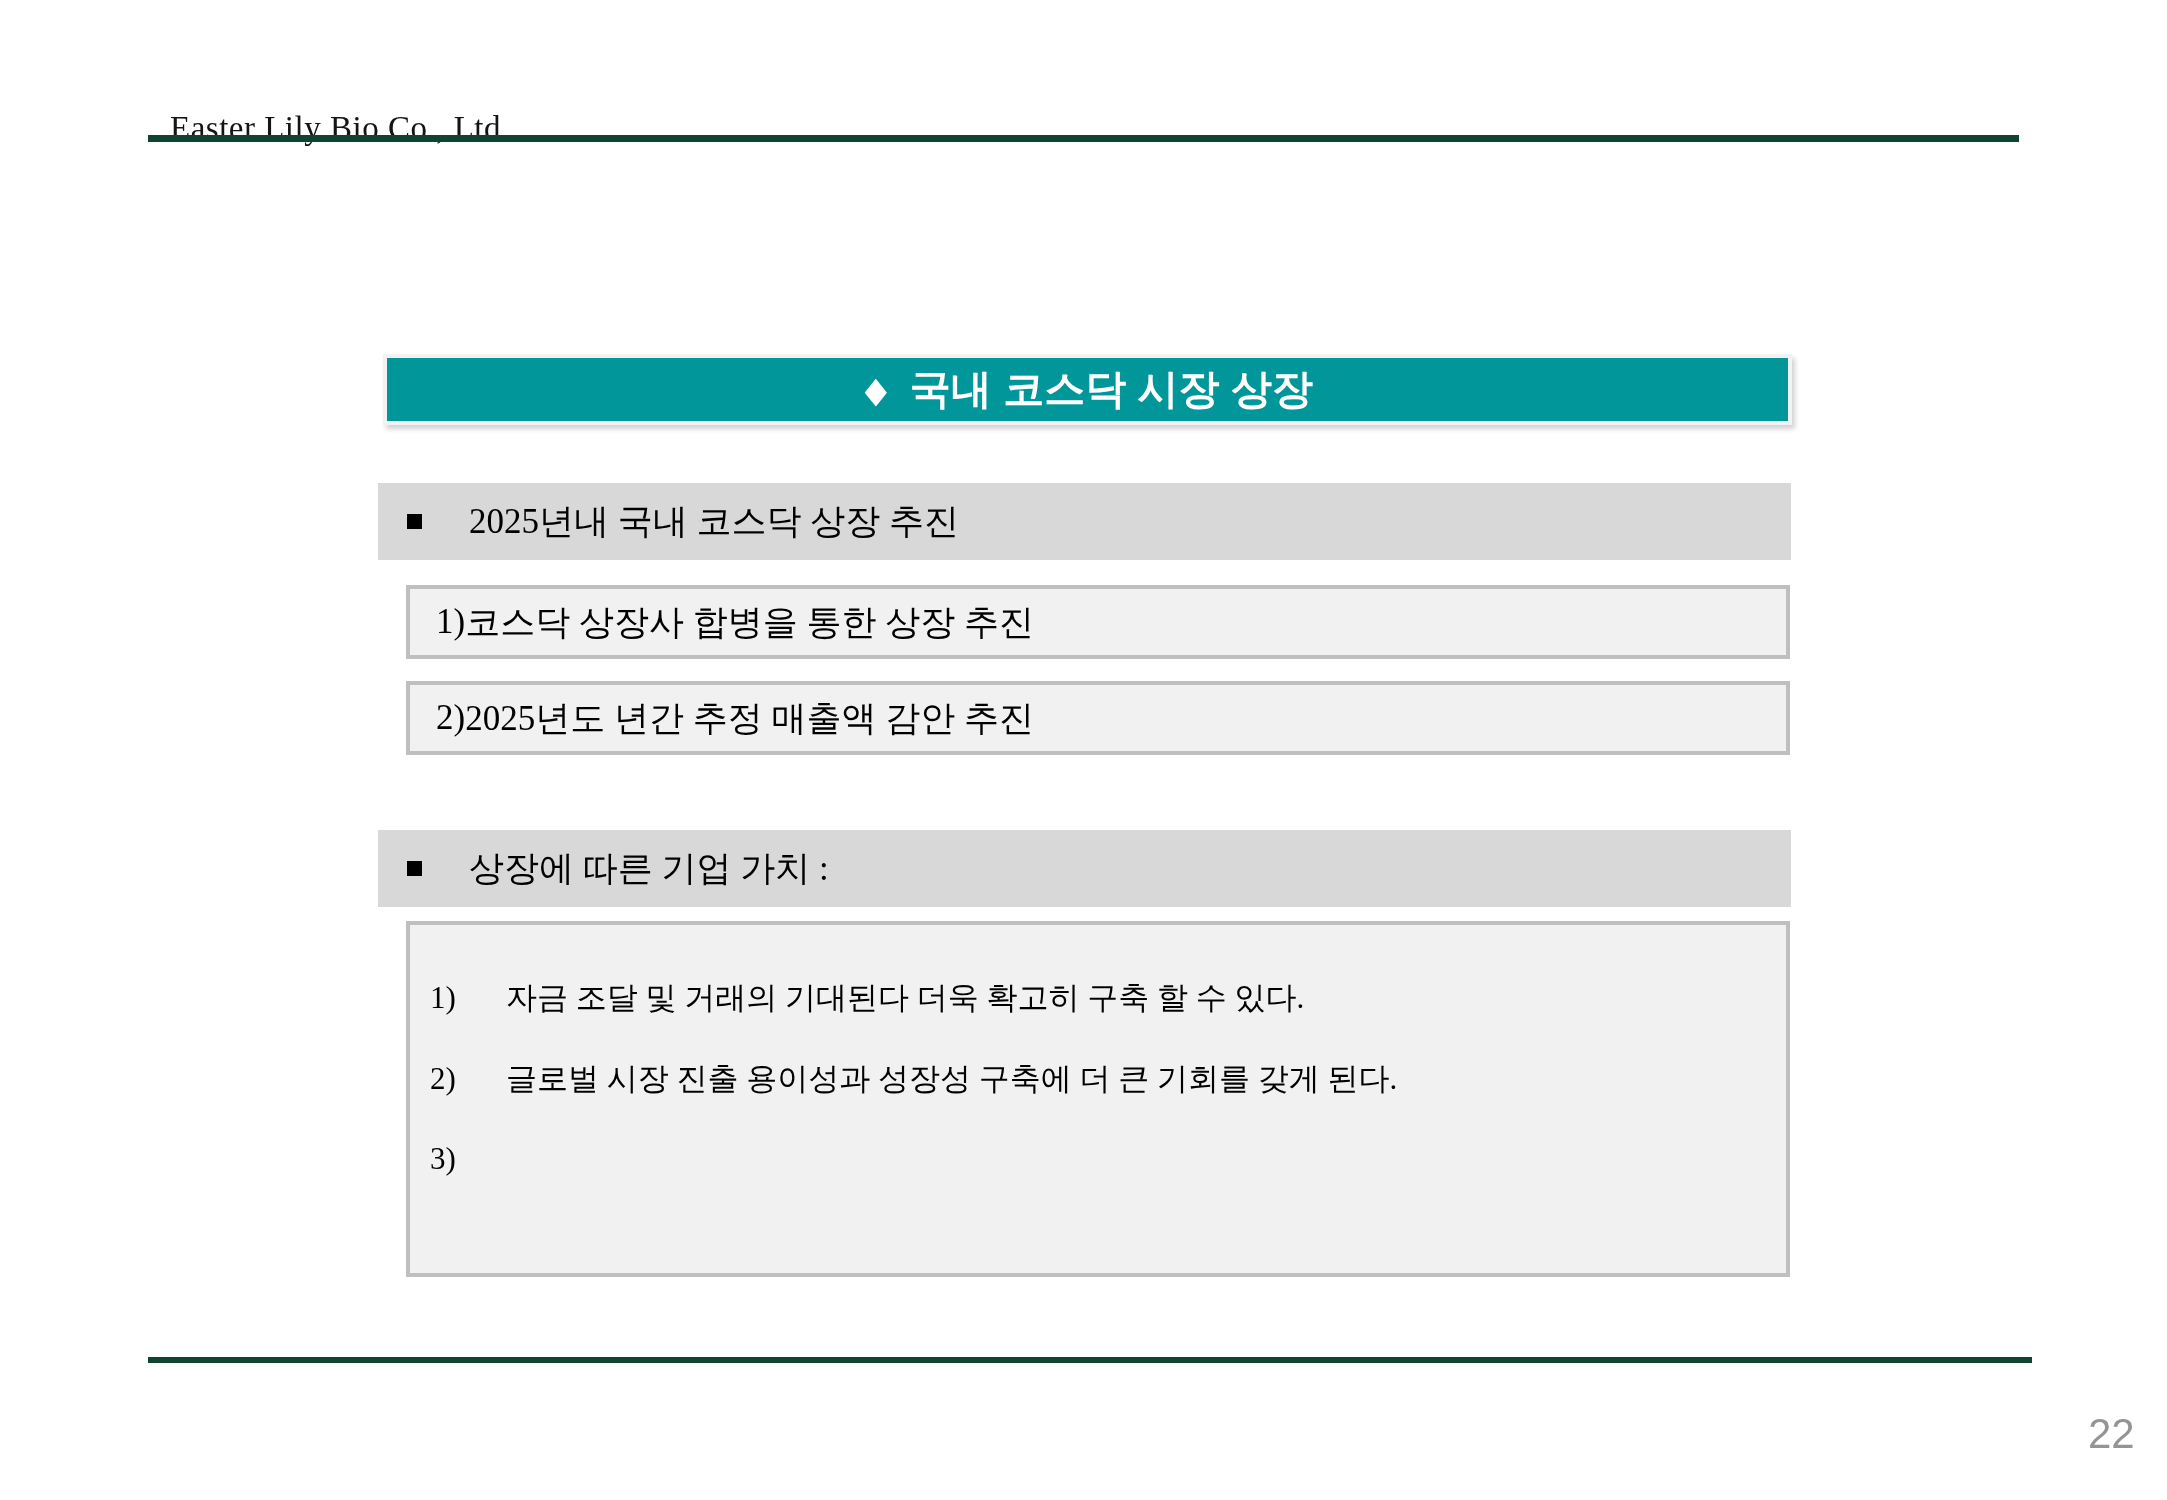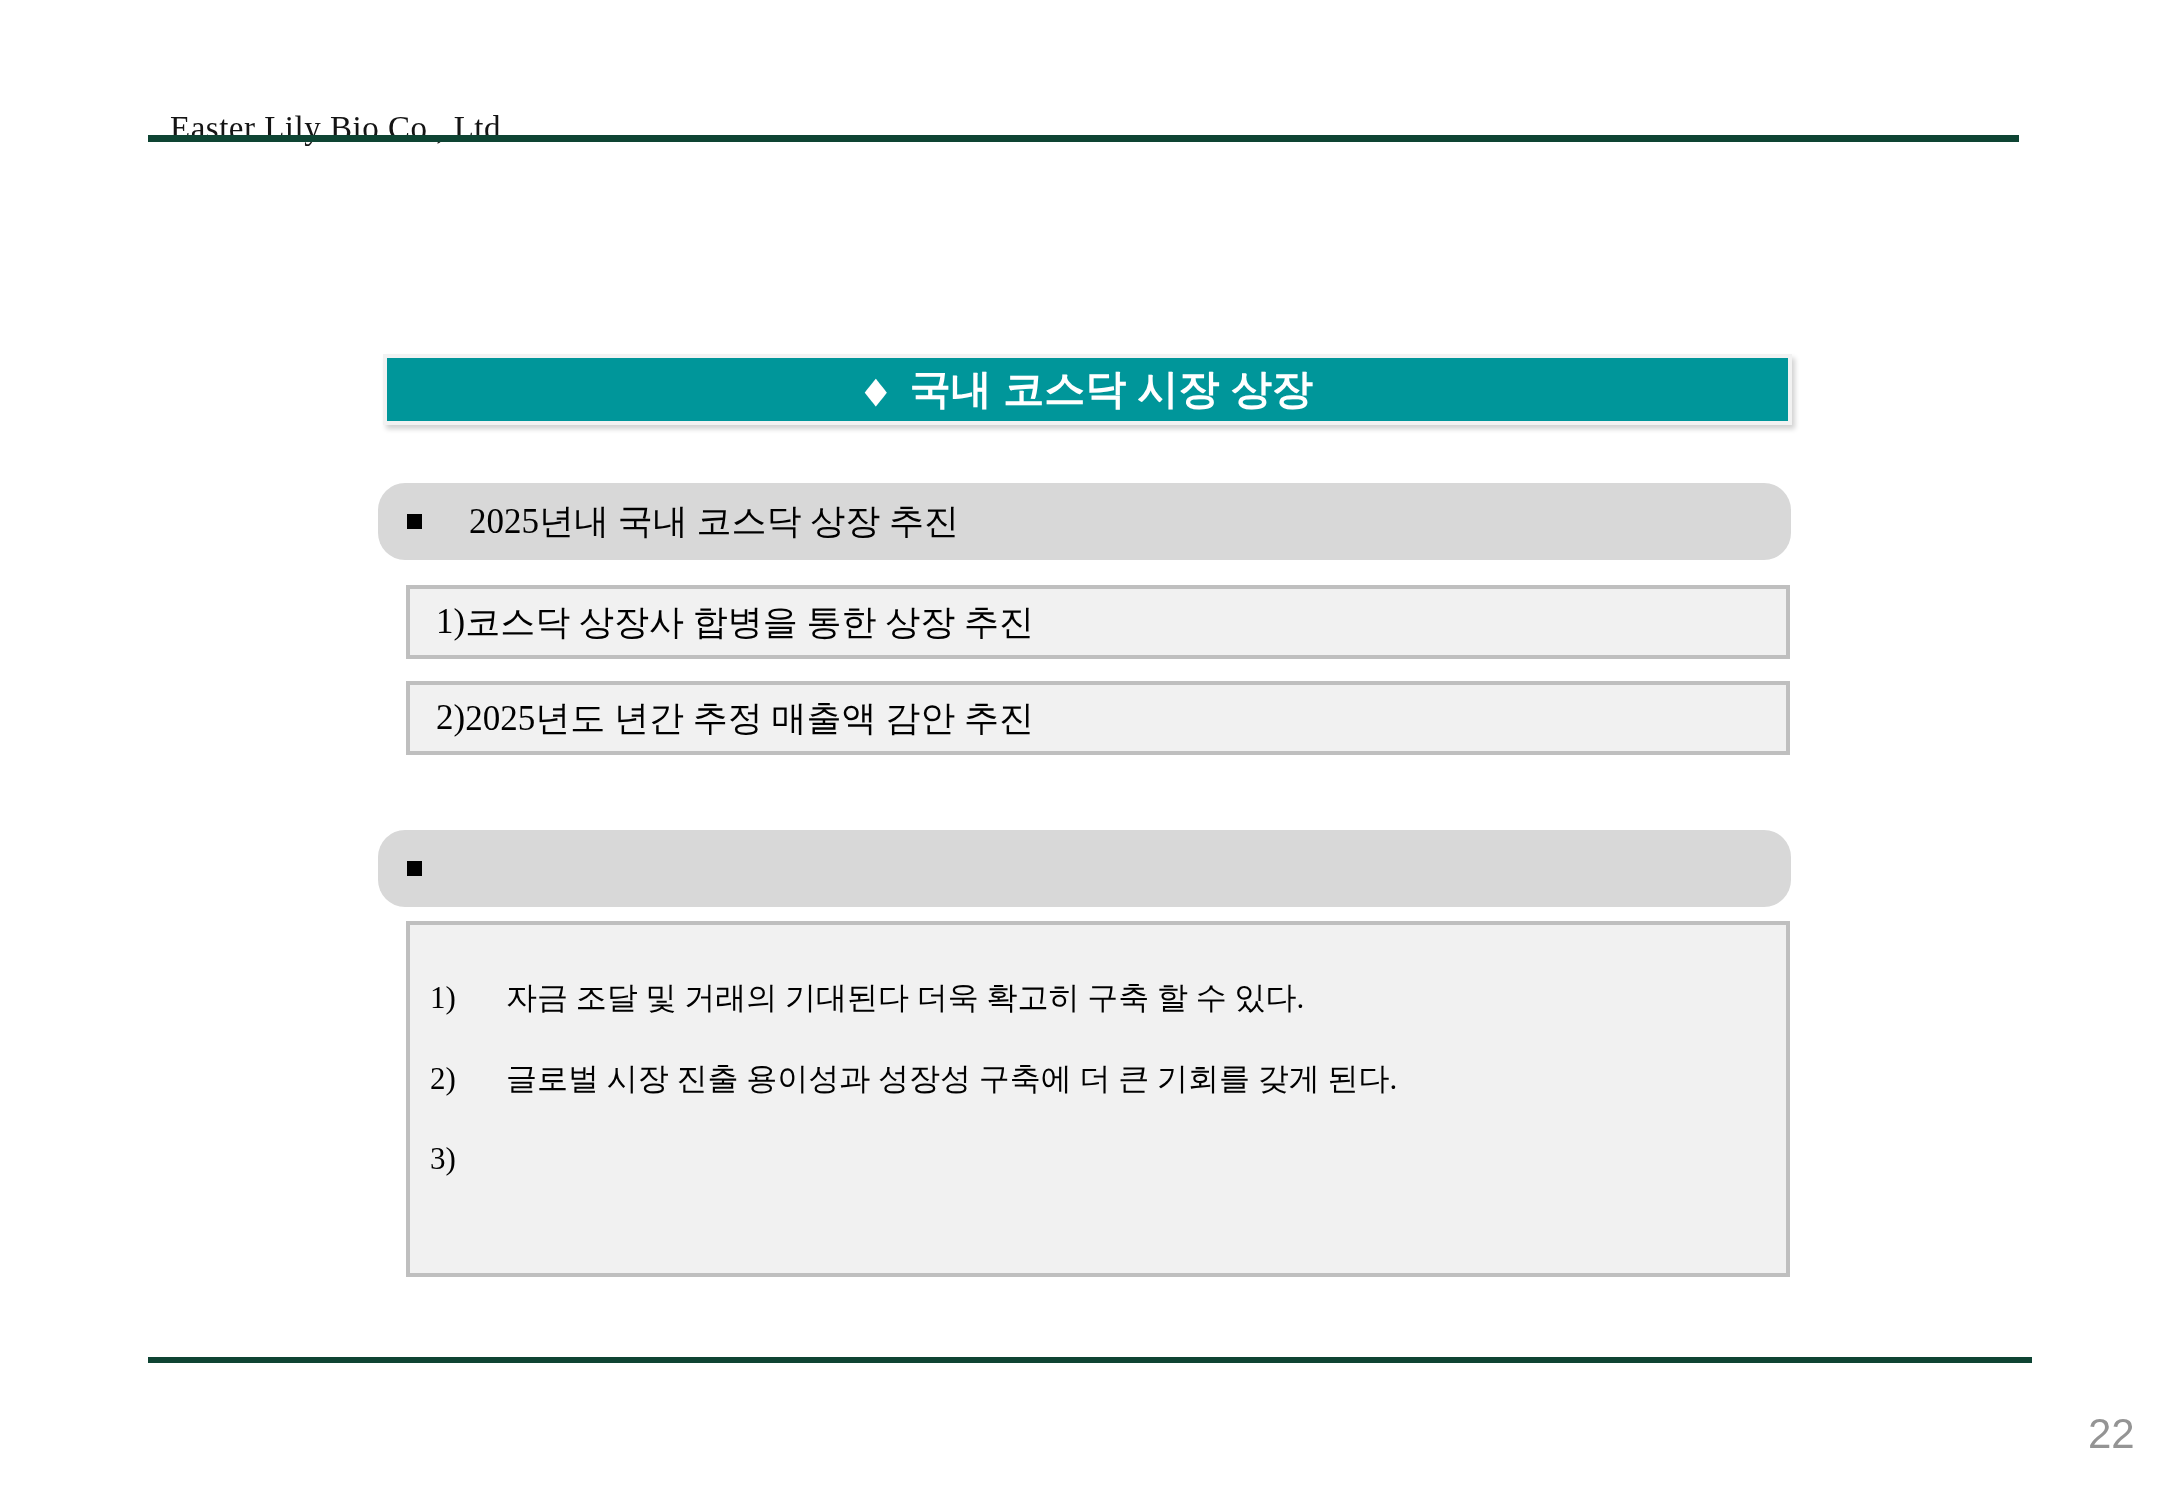--- a/index.html
+++ b/index.html
@@ -67,21 +67,20 @@
 
   
   .heading-bar {
     position: absolute;
     left: 378px;
     width: 1413px;
     height: 77px;
     background: #d8d8d8;
     display: flex;
     align-items: center;
-    border-radius: 27px;
   }
   .heading-bar.first  { top: 483px; }
   .heading-bar.second { top: 830px; }
   .bullet-square {
     width: 15px;
     height: 15px;
     background: #000000;
     margin-left: 29px;
     flex: 0 0 auto;
   }
@@ -176,20 +175,21 @@
     <span class="num">1)</span>
     <span class="txt">코스닥 상장사 합병을 통한 상장 추진</span>
   </div>
   <div class="item-box two">
     <span class="num">2)</span>
     <span class="txt">2025년도 년간 추정 매출액 감안 추진</span>
   </div>
 
   <div class="heading-bar second">
     <span class="bullet-square"></span>
+    <span class="heading-label">상장에 따른 기업 가치 :</span>
   </div>
 
   <div class="value-box">
     <div class="value-item">
       <span class="num">1)</span>
       <span class="txt">자금 조달 및 거래의 기대된다 더욱 확고히 구축 할 수 있다.</span>
     </div>
     <div class="value-item">
       <span class="num">2)</span>
       <span class="txt">글로벌 시장 진출 용이성과 성장성 구축에 더 큰 기회를 갖게 된다.</span>

